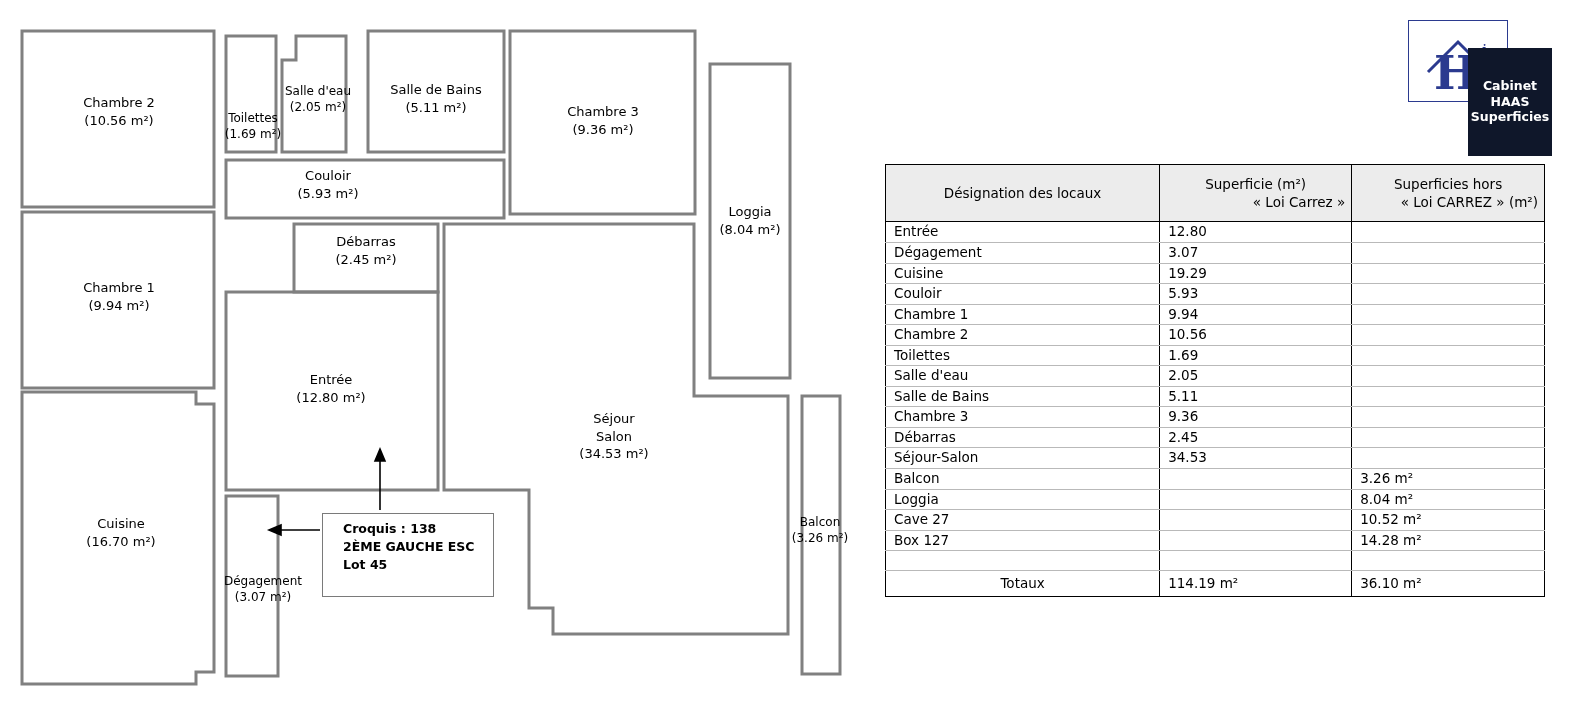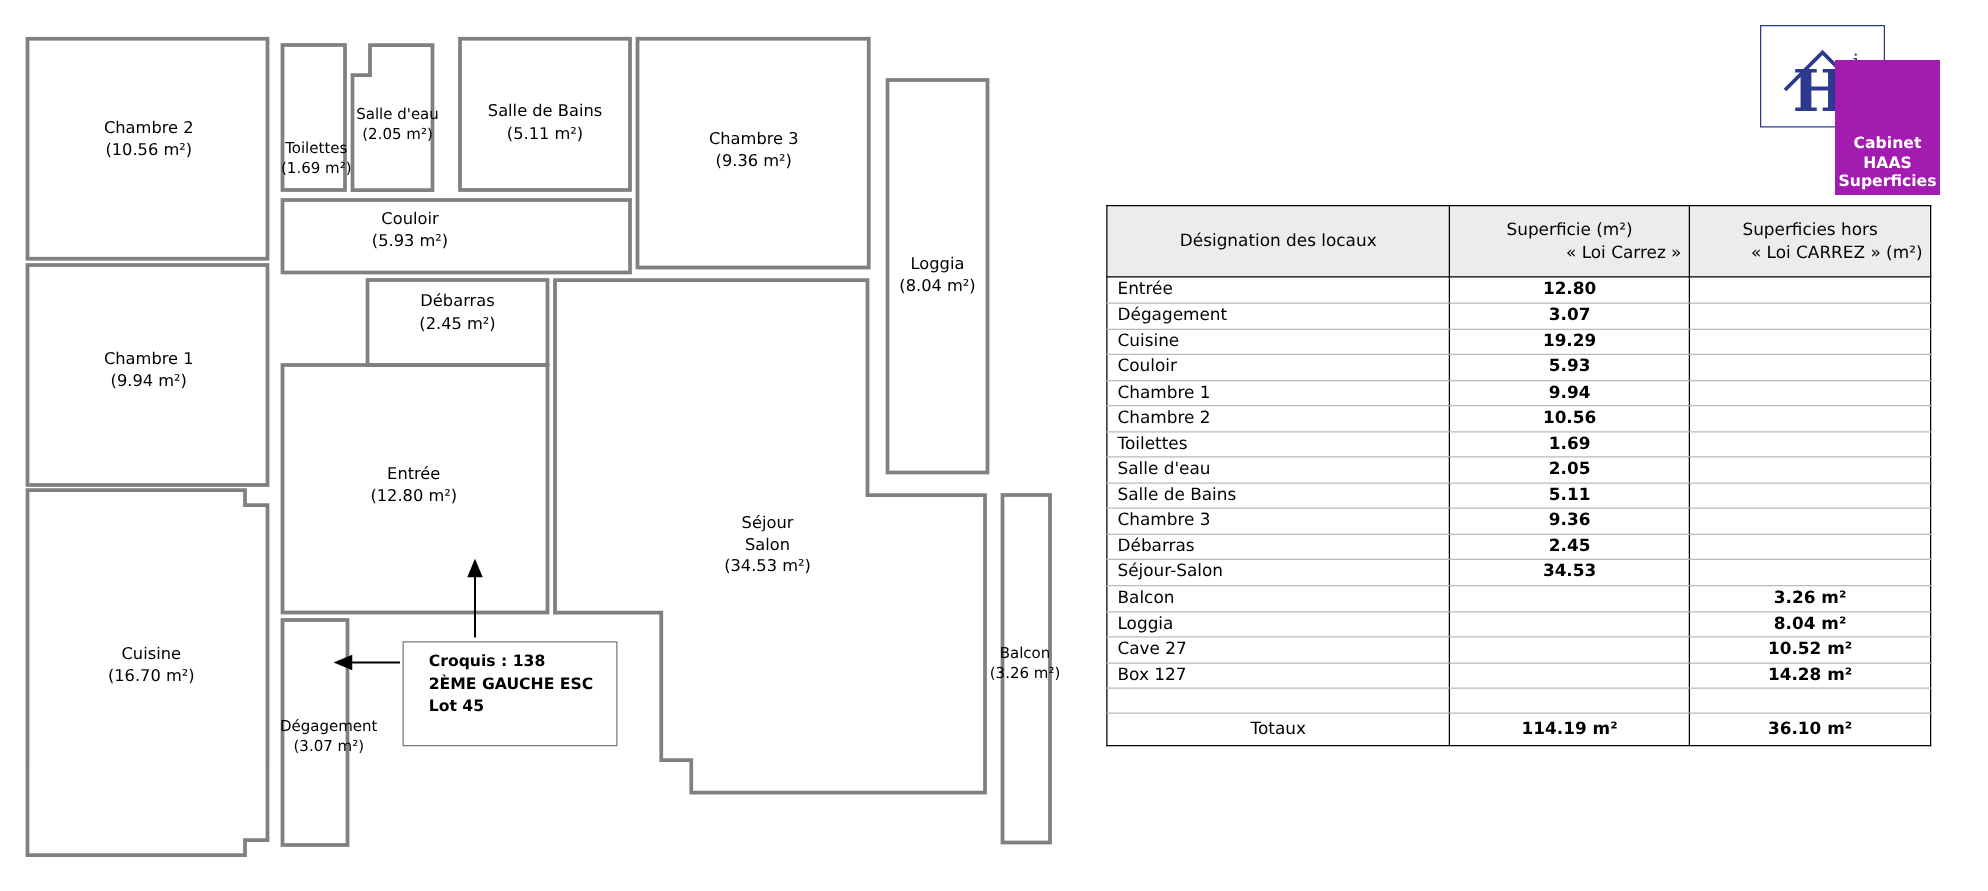--- a/index.html
+++ b/index.html
@@ -67,27 +67,27 @@
     border: 1.5px solid #2b3a8f;
     background: #fff;
     box-sizing: border-box;
   }
   #logo .blue-block {
     position: absolute;
     left: 60px;
     top: 28px;
     width: 84px;
     height: 108px;
-    background: #a21caf;
+    background: #0f172a;
     color: #fff;
     font-weight: bold;
     font-size: 12.5px;
     line-height: 1.25;
     text-align: center;
-    padding-top: 58px;
+    padding-top: 30px;
     box-sizing: border-box;
   }
   #logo svg { position: absolute; left: 0; top: 0; }
   #logo .h-letter {
     position: absolute;
     left: 26px;
     top: 30px;
     font-family: "DejaVu Serif", serif;
     font-size: 46px;
     font-weight: bold;
@@ -130,21 +130,21 @@
   table.areas td {
     border-left: 1px solid #000;
     border-right: 1px solid #000;
     border-top: 1px solid #b9b9b9;
     border-bottom: 1px solid #b9b9b9;
     padding: 1px 8px;
     height: 17px;
     line-height: 1.3;
   }
   table.areas td.name { text-align: left; width: 280px; }
-  table.areas td.val  { text-align: center; width: 190px; font-weight: bold; }
+  table.areas td.val  { text-align: left; width: 190px; }
   table.areas tr.blank td { height: 17px; }
   table.areas tr.totals td {
     border-top: 1px solid #000;
     border-bottom: 1px solid #000;
     height: 22px;
     padding-top: 2px;
   }
   table.areas tr.totals td.name { text-align: center; }
   .th-l1 { display: block; }
   .th-l2 { display: block; text-align: right; }

